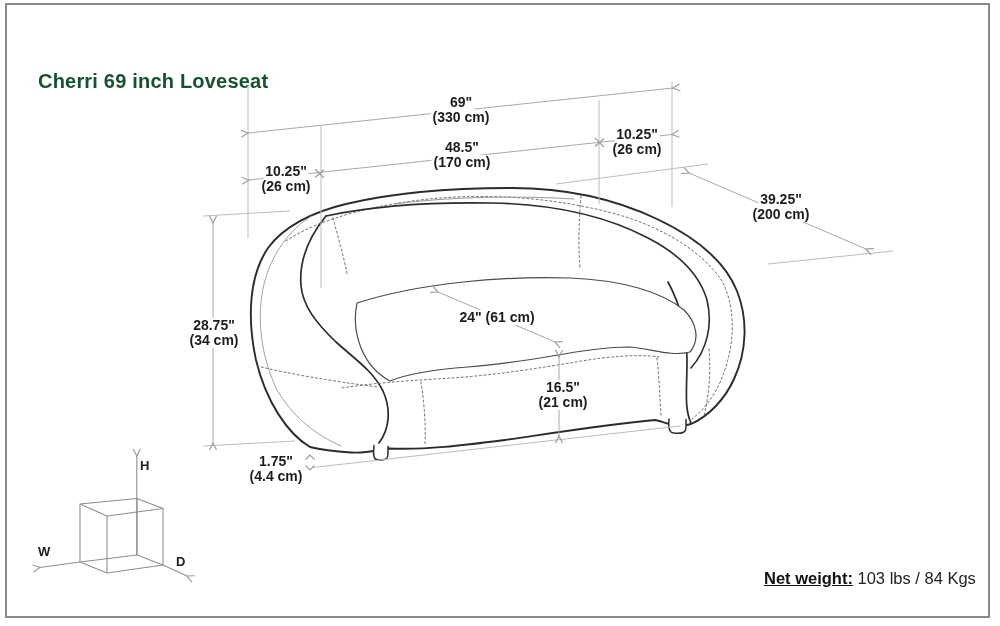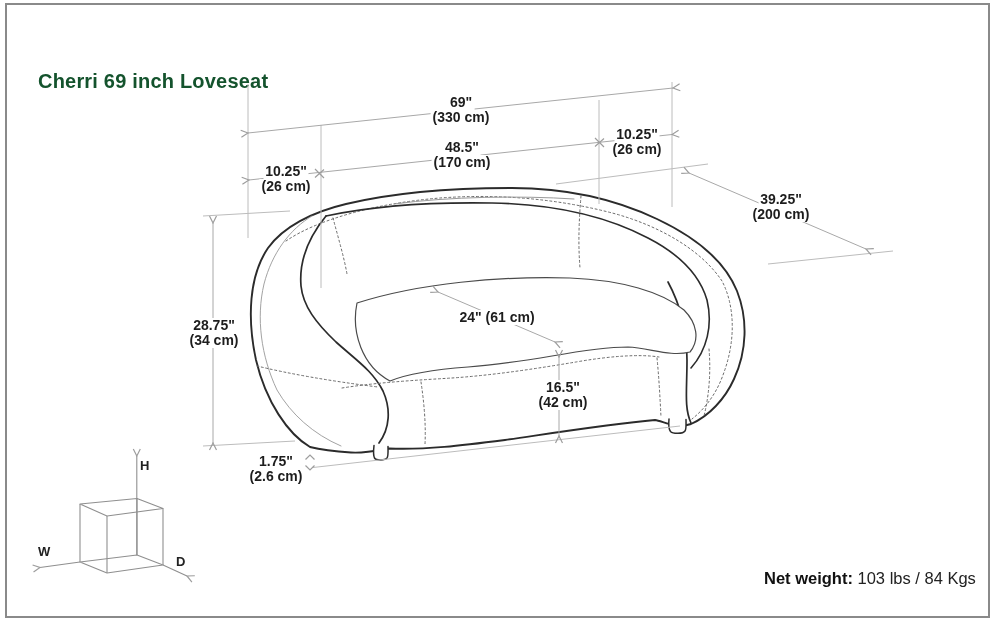--- a/index.html
+++ b/index.html
@@ -21,21 +21,21 @@
     text-align:center;font-size:14px;line-height:15px;font-weight:bold;color:#1d1d1d;
     white-space:nowrap;
   }
   .dim span{display:inline-block;background:#fff;padding:0 2px;}
   .axis-label{
     position:absolute;font-size:13px;font-weight:bold;color:#222;
   }
   .netweight{
     position:absolute;left:764px;top:569px;font-size:16.5px;color:#222;white-space:nowrap;
   }
-  .netweight b{font-weight:bold;color:#111;}
+  .netweight b{font-weight:bold;color:#111;text-decoration:underline;}
 </style>
 </head>
 <body>
 
 <div id="stage">
 
   <div class="frame"></div>
 
   <div class="title">Cherri 69 inch Loveseat</div>
 
@@ -168,26 +168,26 @@
     <span>28.75"</span><br>
     <span>(34 cm)</span>
   </div>
 
   <div class="dim" style="left:497px;top:310px">
     <span>24" (61 cm)</span>
   </div>
 
   <div class="dim" style="left:563px;top:380px">
     <span>16.5"</span><br>
-    <span>(42 cm)</span>
+    <span>(21 cm)</span>
   </div>
 
   <div class="dim" style="left:276px;top:454px">
     <span>1.75"</span><br>
-    <span>(2.6 cm)</span>
+    <span>(4.4 cm)</span>
   </div>
 
   <div class="axis-label" style="left:140px;top:458px">H</div>
   <div class="axis-label" style="left:38px;top:544px">W</div>
   <div class="axis-label" style="left:176px;top:554px">D</div>
 
   <div class="netweight">
     <b>Net weight:</b>
     <span>103 lbs / 84 Kgs</span>
   </div>

